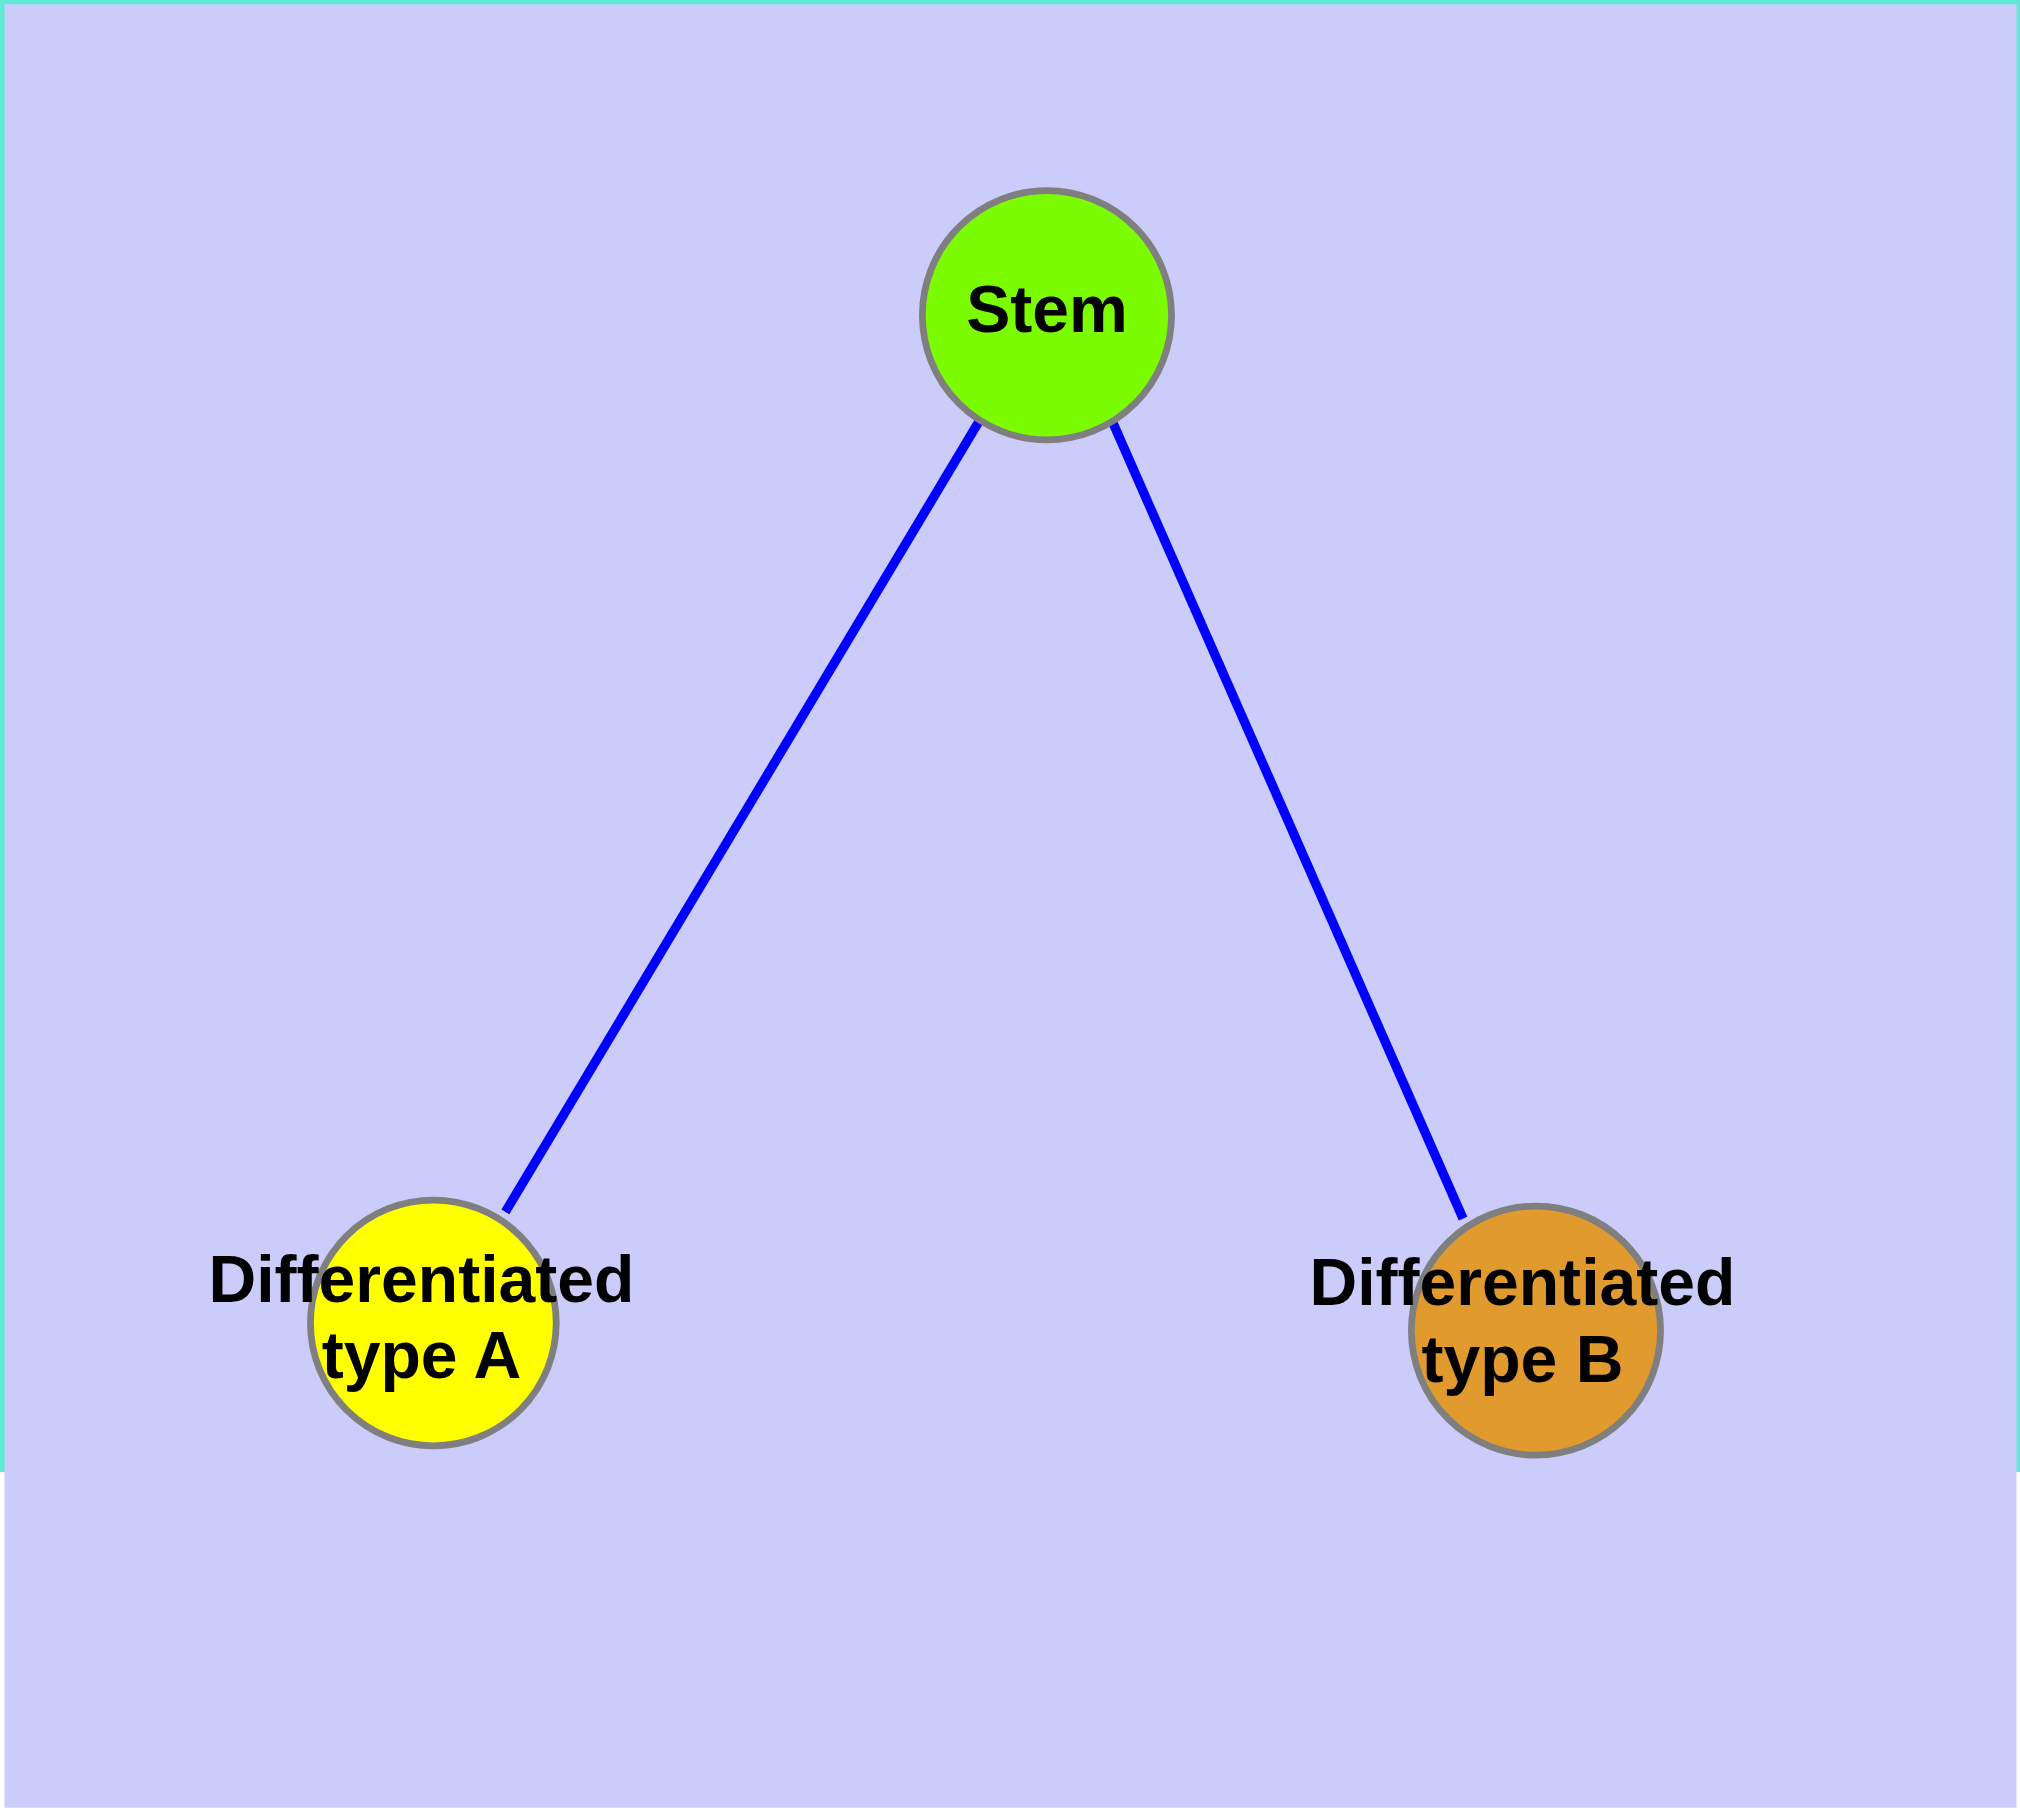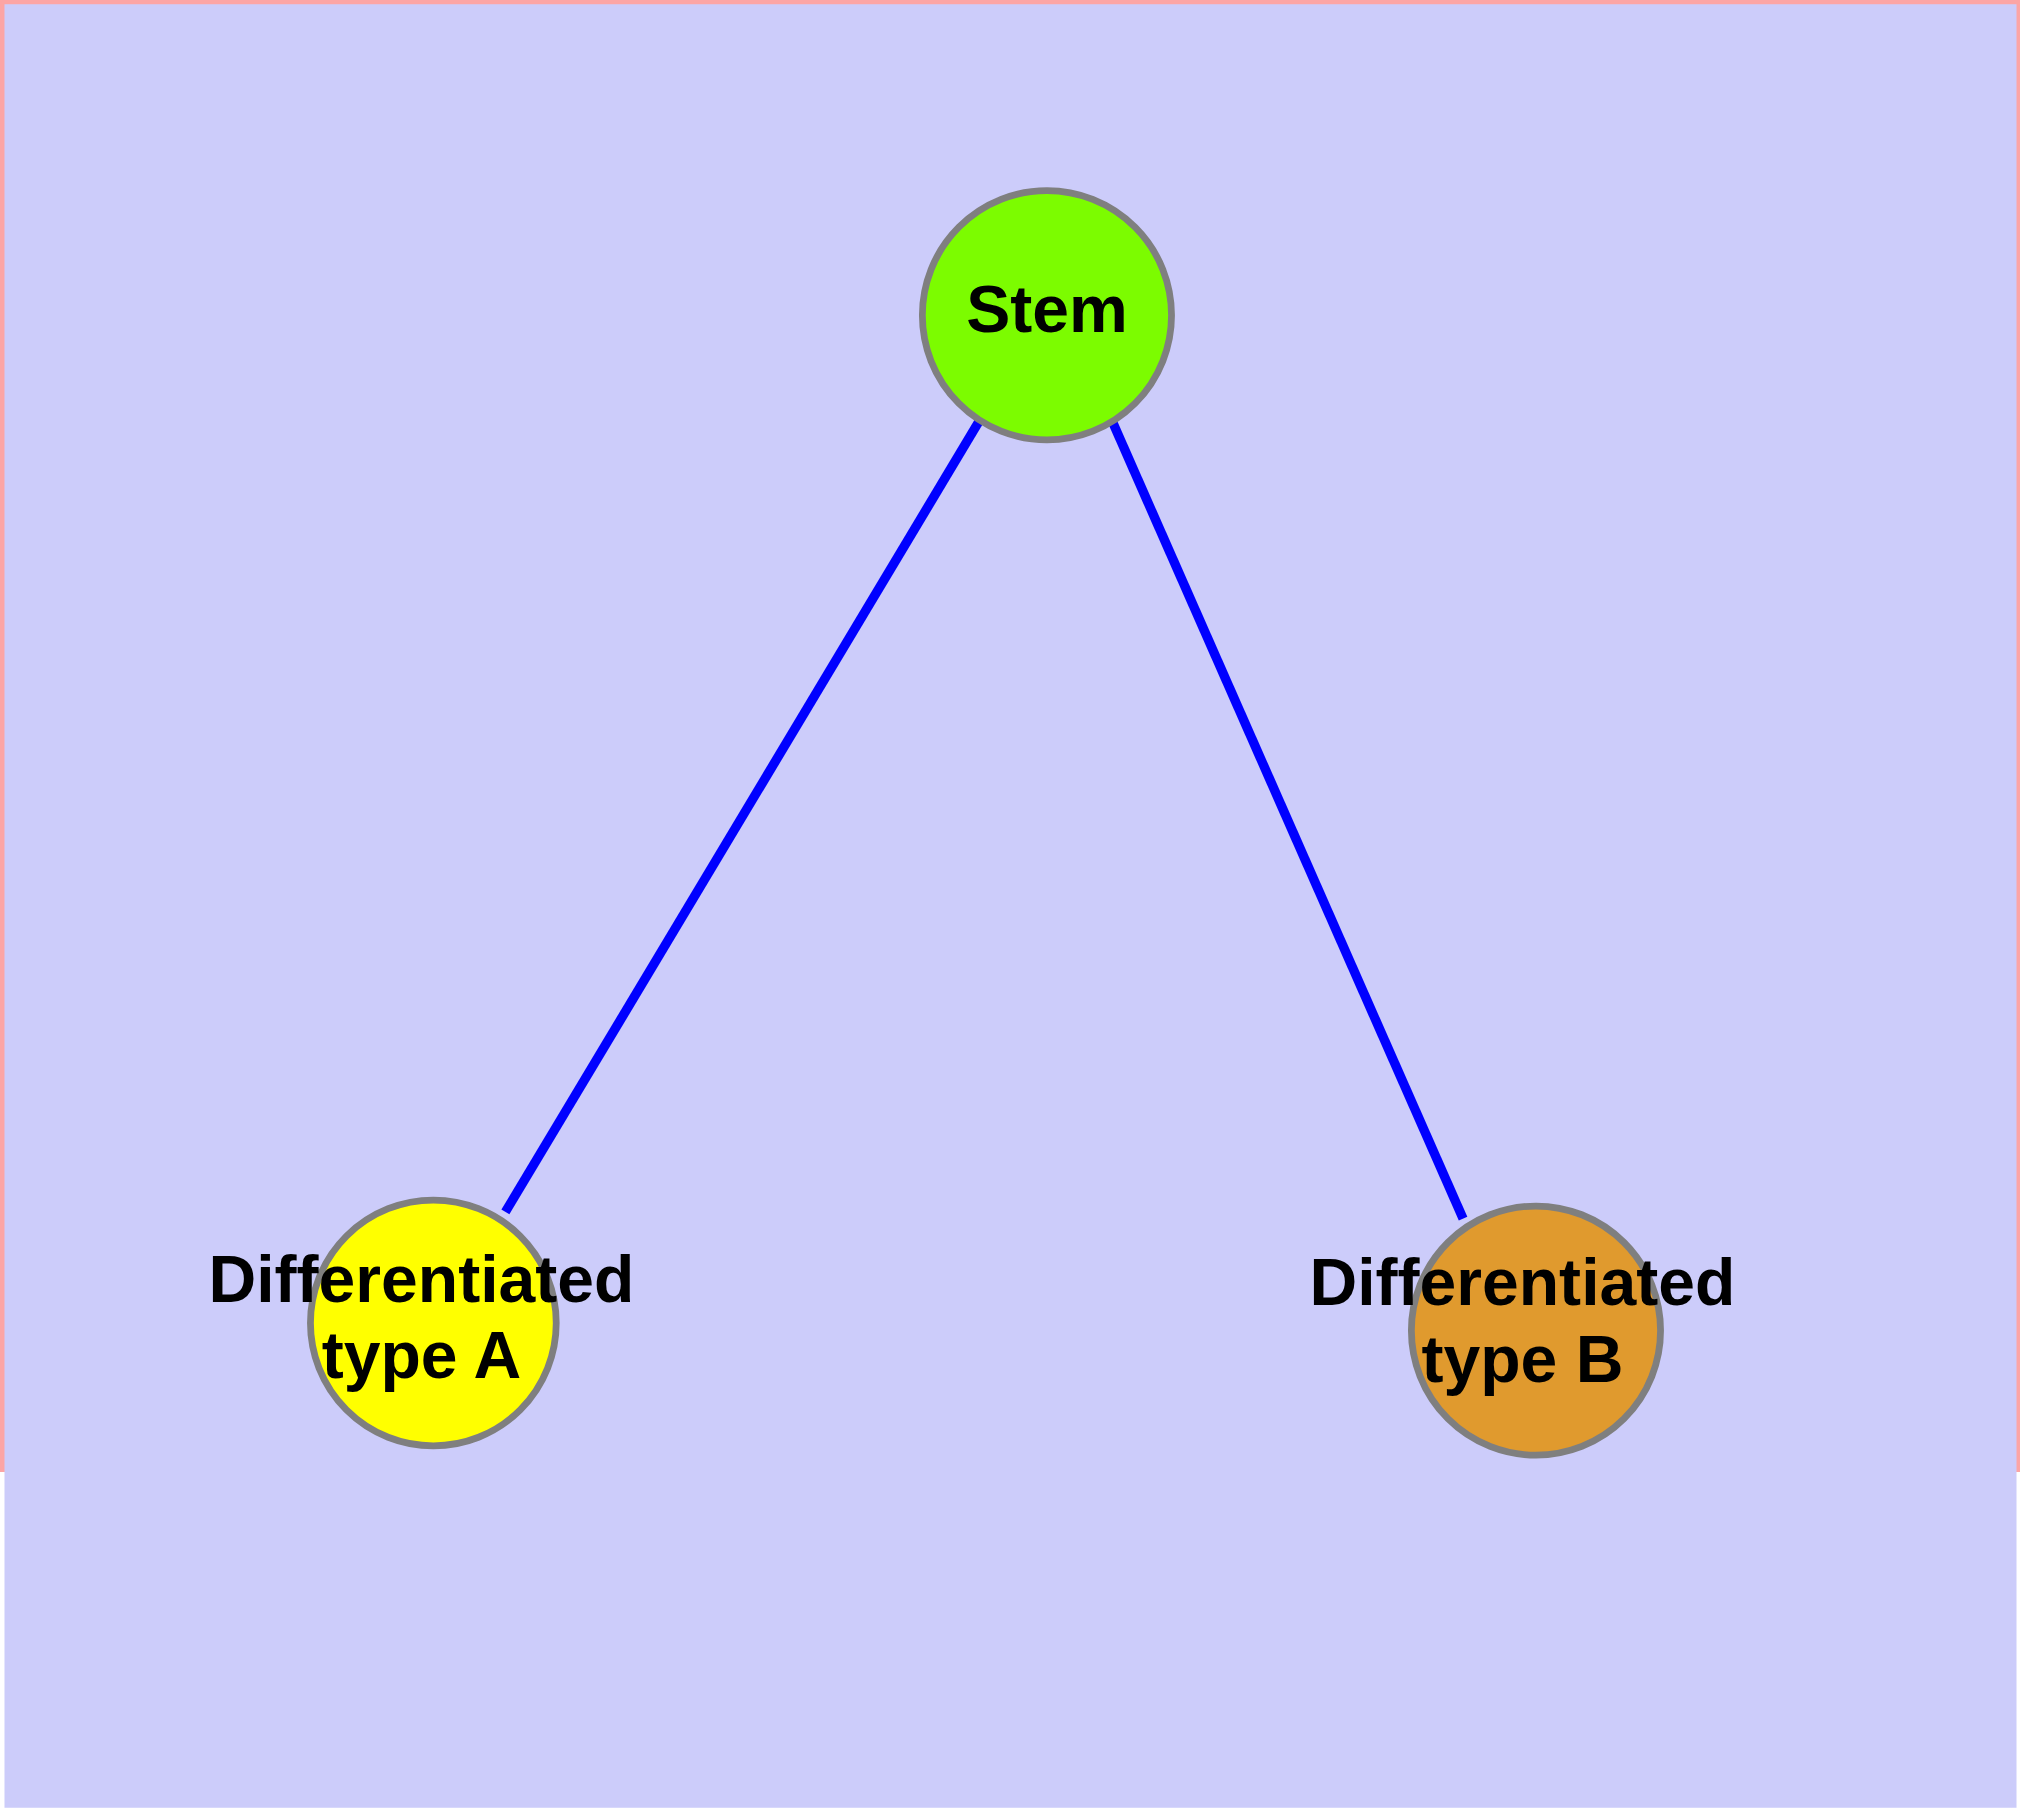--- a/index.html
+++ b/index.html
@@ -34,21 +34,21 @@
     fill: #000000;
     stroke: none;
     text-anchor: middle;
     dominant-baseline: middle;
     white-space: pre;
   }
 </style>
 </head>
 <body style="width: 2021px; height: 1812px;">
 
-<div id="canvas-root" style="width: 2021px; height: 1472px; background: #fca5a5;">
+<div id="canvas-root" style="width: 2021px; height: 1472px; background: #5eead4;">
   <svg id="graph-svg" viewBox="0 0 2384 2138" xmlns="http://www.w3.org/2000/svg" style="width: 2021px; height: 1812px;">
 
     <rect id="plot-bg" x="5" y="5" width="2374" height="2128" fill="#ccccfa"></rect>
 
     <g id="edges-layer">
         <line x1="1155" y1="497" x2="596" y2="1430" stroke="#0000ff" stroke-width="11" stroke-linecap="butt"></line>
         <line x1="1312" y1="497" x2="1726" y2="1438" stroke="#0000ff" stroke-width="11" stroke-linecap="butt"></line>
       </g>
     <g id="nodes-layer">
         <circle cx="1235" cy="372" r="147" fill="#7cfc00" stroke="#7f7f7f" stroke-width="8"></circle>

